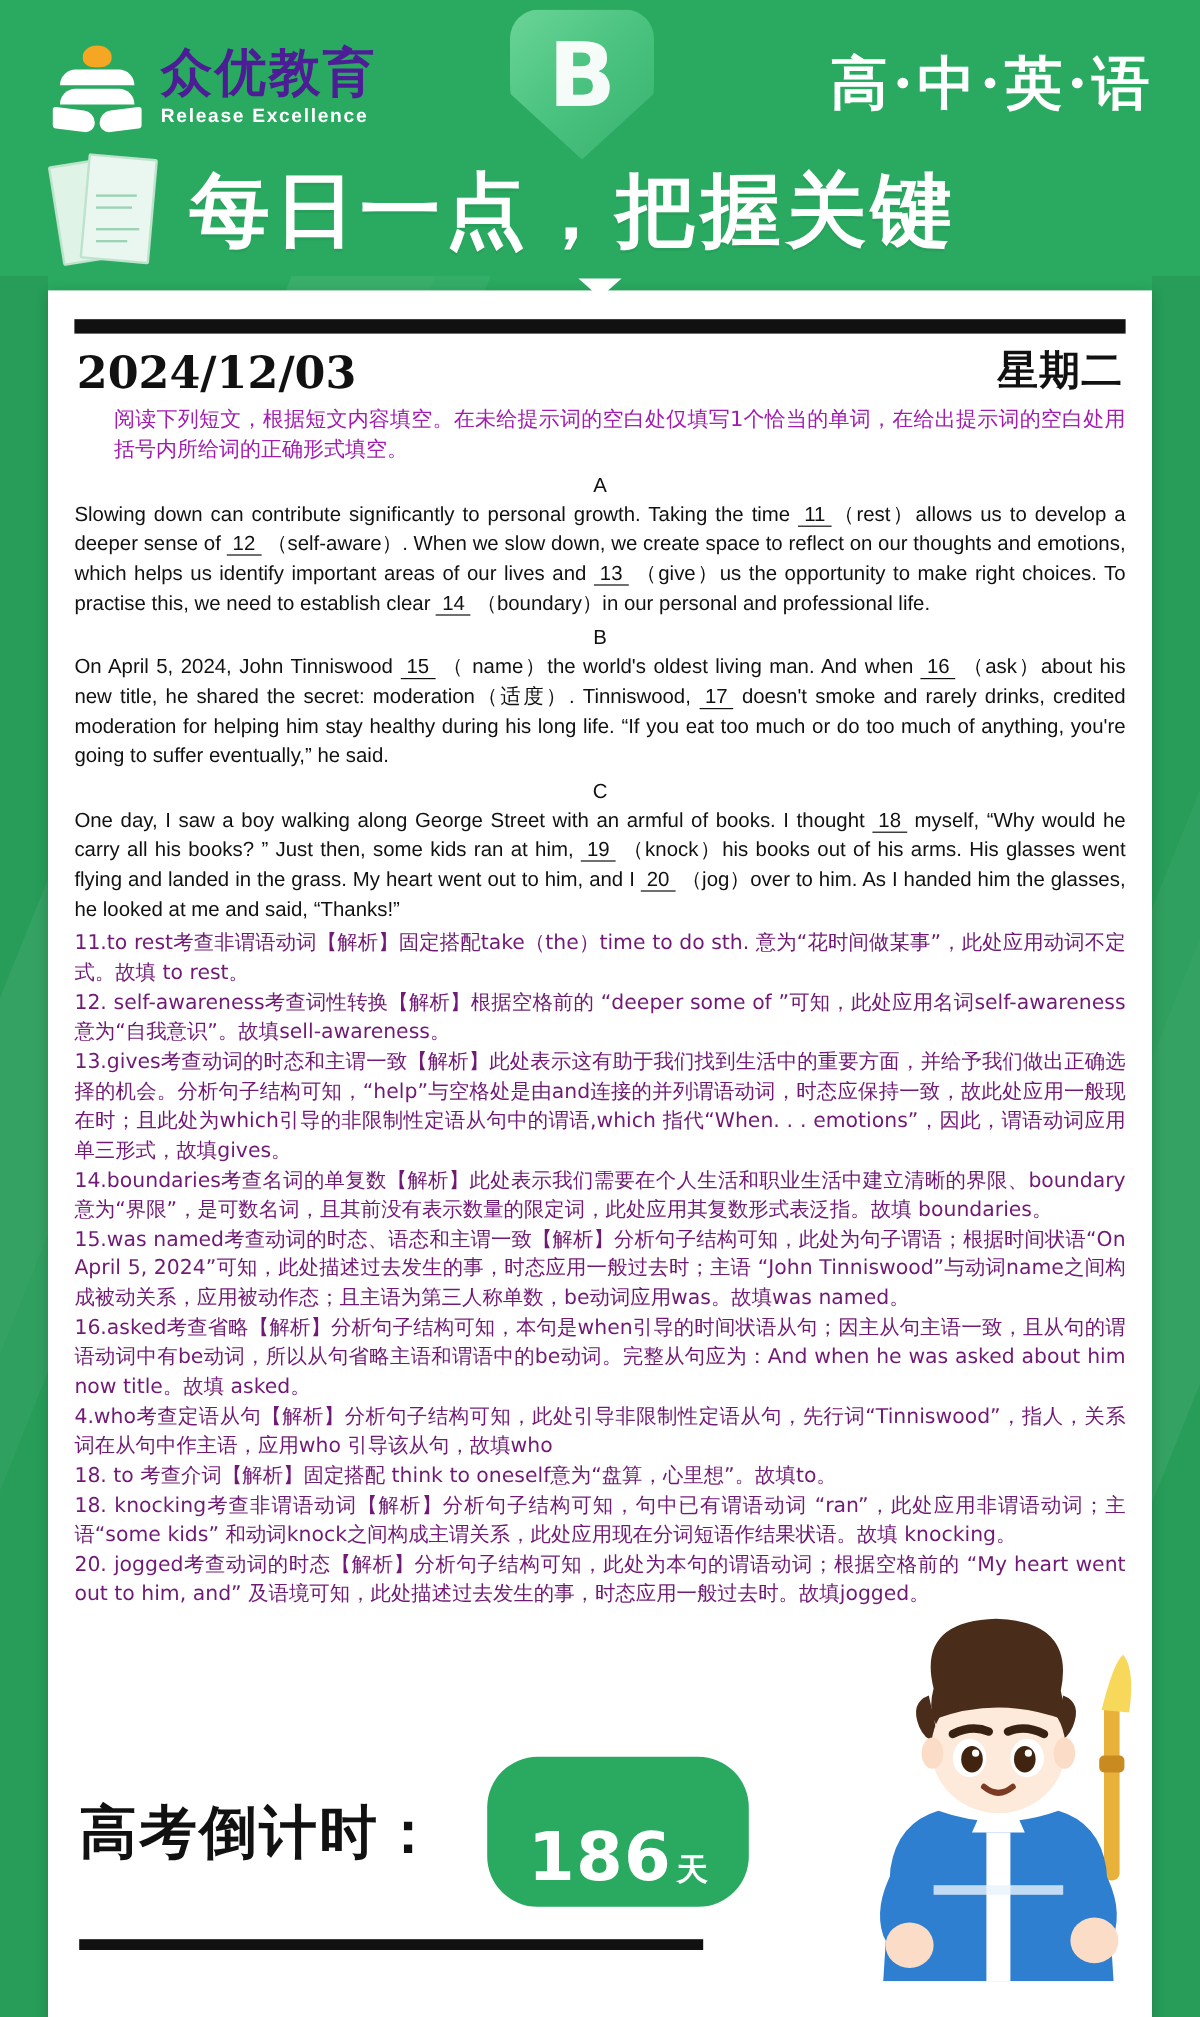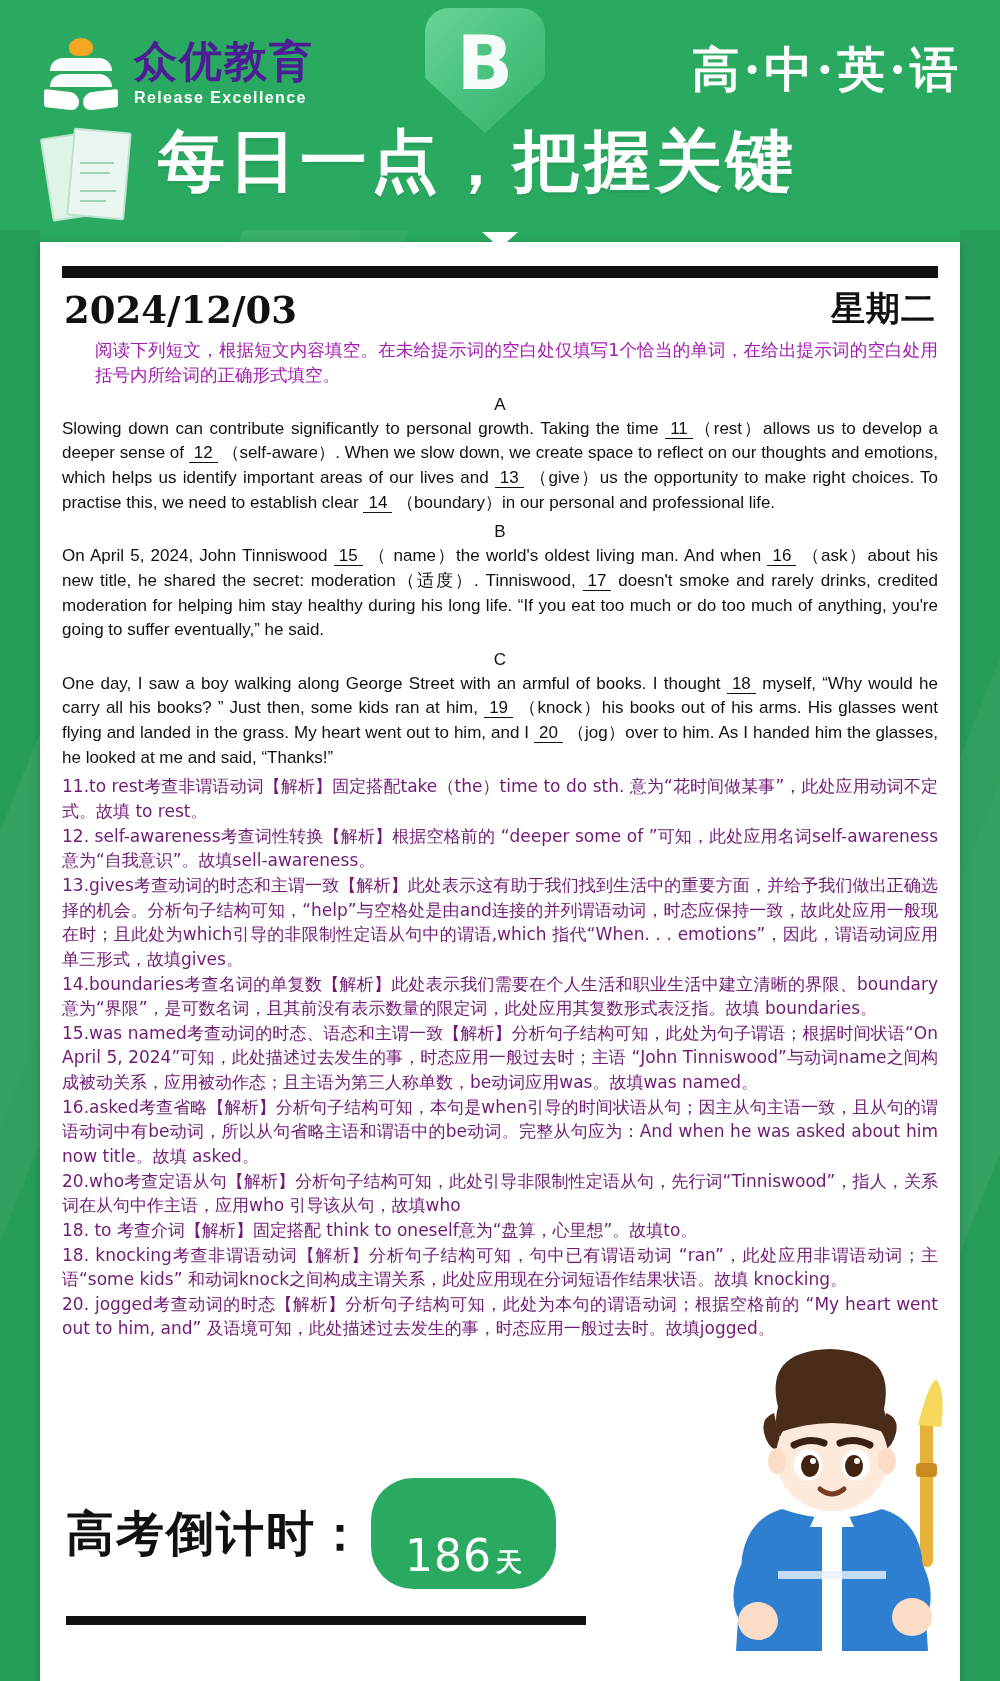--- a/index.html
+++ b/index.html
@@ -56,21 +56,21 @@
   .b-badge .bchar {
       position:absolute; inset:0; display:flex; align-items:center; justify-content:center;
       color:#ffffff; font-size:74px; font-weight:bold; padding-bottom:16px;
       font-family:"DejaVu Sans",sans-serif; opacity:.95;
   }
 
   .subject { position:absolute; right:38px; top:38px; color:#fff;
       font-family:"DejaVu Serif","Liberation Serif",serif; font-size:48px; font-weight:bold;
       letter-spacing:4px; }
 
-  .slogan-row { position:absolute; left:0; top:128px; width:100%; display:flex; }
+  .slogan-row { position:absolute; left:0; top:128px; width:100%; display:flex; align-items:center; }
   .slogan-doc { width:100px; height:95px; margin-left:44px; position:relative; flex:none; }
   .slogan-doc .pg {
       position:absolute; background:#dff3e6; border:2px solid #bde3cd; border-radius:2px;
   }
   .slogan-doc .p1 { left:2px;  top:6px;  width:56px; height:84px; transform:rotate(-9deg); }
   .slogan-doc .p2 { left:26px; top:2px;  width:58px; height:88px; transform:rotate(5deg); background:#eaf7f0;}
   .slogan-doc .ln { position:absolute; height:2px; background:#9dd3b5; }
   .slogan-text {
       color:#fff; font-size:67px; font-weight:bold; letter-spacing:4px; margin-left:14px;
       font-family:"DejaVu Sans","Liberation Sans",sans-serif; line-height:1;
@@ -100,25 +100,25 @@
       font-family:"Liberation Sans",sans-serif;}
   .passage { font-size:17px; line-height:1.45; color:#111; text-align:justify;
       font-family:"Liberation Sans","DejaVu Sans",sans-serif; }
   .passage u { text-decoration:none; border-bottom:1.6px solid #111; padding:0 5px; }
 
   .explain { margin-top:4px; }
   .explain p { font-size:17px; line-height:1.45; color:#701a75; text-align:justify;
       font-family:"DejaVu Sans","Liberation Sans",sans-serif; }
 
   
-  .countdown { position:absolute; left:66px; bottom:92px; display:flex; align-items:center; gap:5px; z-index:6;}
+  .countdown { position:absolute; left:66px; bottom:92px; display:flex; align-items:center; gap:40px; z-index:6;}
   .cd-label { font-size:48px; font-weight:bold; color:#111; letter-spacing:2px;
       font-family:"DejaVu Sans","Liberation Sans",sans-serif; }
   .cd-pill { background:#2aa960; border-radius:42px; padding:8px 34px; display:flex; align-items:baseline; gap:4px;}
-  .cd-num { color:#fff; font-size:44px; font-weight:normal; font-family:"DejaVu Sans","Liberation Sans",sans-serif; letter-spacing:1px;margin-top:44px;}
+  .cd-num { color:#fff; font-size:56px; font-weight:bold; font-family:"DejaVu Sans","Liberation Sans",sans-serif; letter-spacing:1px;margin-top:44px;}
   .cd-unit { color:#fff; font-size:26px; font-weight:bold; font-family:"DejaVu Sans","Liberation Sans",sans-serif;}
 
   .rule-bottom { position:absolute; left:66px; bottom:56px; width:520px; height:9px; background:#111; z-index:6;}
 
   
   .mascot { position:absolute; right:18px; bottom:30px; width:300px; height:330px; z-index:7;}
 </style>
 </head>
 <body>
 
@@ -194,21 +194,21 @@
     <div class="passage">One day, I saw a boy walking along George Street with an armful of books. I thought <u>18</u> myself, “Why would he carry all his books? ” Just then, some kids ran at him, <u>19</u> （knock）his books out of his arms. His glasses went flying and landed in the grass. My heart went out to him, and I <u>20</u> （jog）over to him. As I handed him the glasses, he looked at me and said, “Thanks!”</div>
   </div>
 
   <div class="explain">
       <p>11.to rest考查非谓语动词【解析】固定搭配take（the）time to do sth. 意为“花时间做某事”，此处应用动词不定式。故填 to rest。</p>
       <p>12. self-awareness考查词性转换【解析】根据空格前的 “deeper some of ”可知，此处应用名词self-awareness意为“自我意识”。故填sell-awareness。</p>
       <p>13.gives考查动词的时态和主谓一致【解析】此处表示这有助于我们找到生活中的重要方面，并给予我们做出正确选择的机会。分析句子结构可知，“help”与空格处是由and连接的并列谓语动词，时态应保持一致，故此处应用一般现在时；且此处为which引导的非限制性定语从句中的谓语,which 指代“When. . . emotions”，因此，谓语动词应用单三形式，故填gives。</p>
       <p>14.boundaries考查名词的单复数【解析】此处表示我们需要在个人生活和职业生活中建立清晰的界限、boundary 意为“界限”，是可数名词，且其前没有表示数量的限定词，此处应用其复数形式表泛指。故填 boundaries。</p>
       <p>15.was   named考查动词的时态、语态和主谓一致【解析】分析句子结构可知，此处为句子谓语；根据时间状语“On April 5, 2024”可知，此处描述过去发生的事，时态应用一般过去时；主语 “John   Tinniswood”与动词name之间构成被动关系，应用被动作态；且主语为第三人称单数，be动词应用was。故填was named。</p>
       <p>16.asked考查省略【解析】分析句子结构可知，本句是when引导的时间状语从句；因主从句主语一致，且从句的谓语动词中有be动词，所以从句省略主语和谓语中的be动词。完整从句应为：And when he was asked about him now title。故填 asked。</p>
-      <p>20.who考查定语从句【解析】分析句子结构可知，此处引导非限制性定语从句，先行词“Tinniswood”，指人，关系词在从句中作主语，应用who 引导该从句，故填who</p>
+      <p>4.who考查定语从句【解析】分析句子结构可知，此处引导非限制性定语从句，先行词“Tinniswood”，指人，关系词在从句中作主语，应用who 引导该从句，故填who</p>
       <p>18. to 考查介词【解析】固定搭配 think to oneself意为“盘算，心里想”。故填to。</p>
       <p>18. knocking考查非谓语动词【解析】分析句子结构可知，句中已有谓语动词 “ran”，此处应用非谓语动词；主语“some kids” 和动词knock之间构成主谓关系，此处应用现在分词短语作结果状语。故填 knocking。</p>
       <p>20. jogged考查动词的时态【解析】分析句子结构可知，此处为本句的谓语动词；根据空格前的 “My heart went out to him, and” 及语境可知，此处描述过去发生的事，时态应用一般过去时。故填jogged。</p>
     </div>
 </div>
 
 <div class="countdown">
   <div class="cd-label">高考倒计时：</div>
   <div class="cd-pill">
     <div class="cd-num">186</div>

